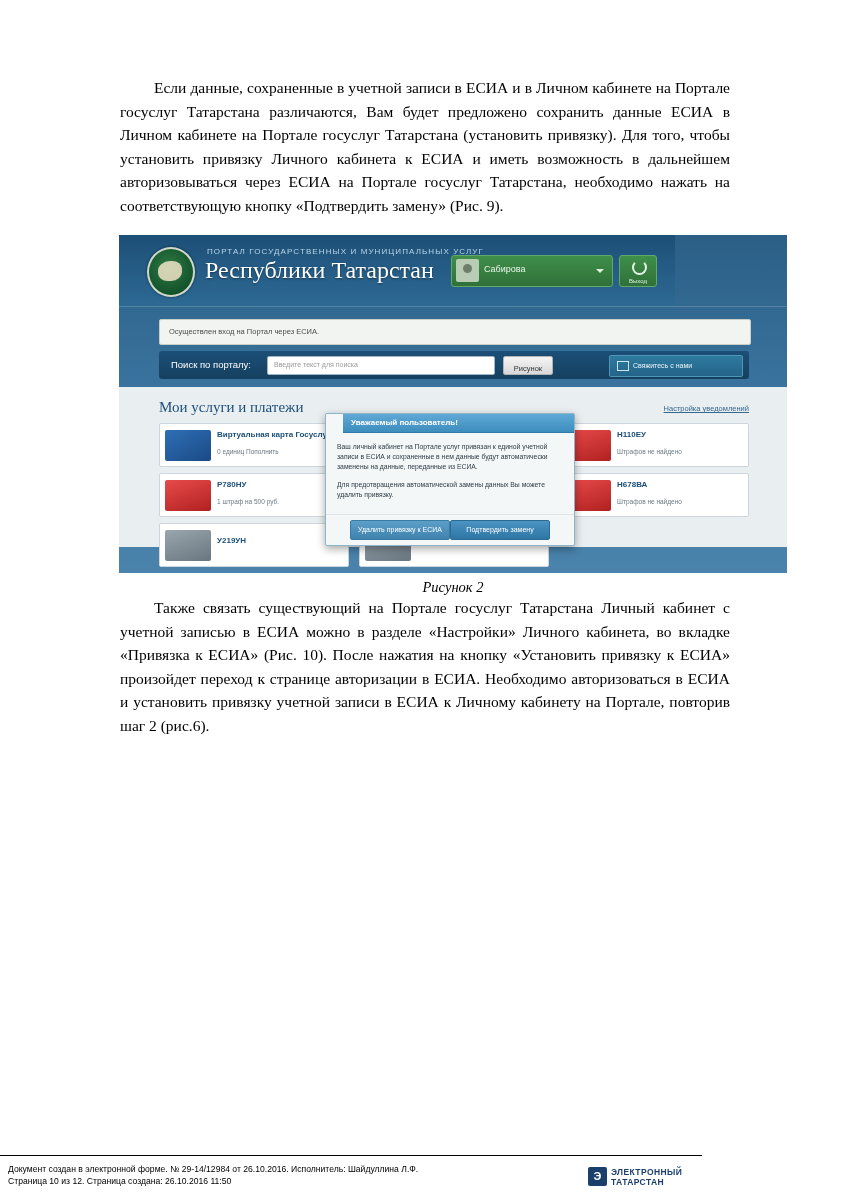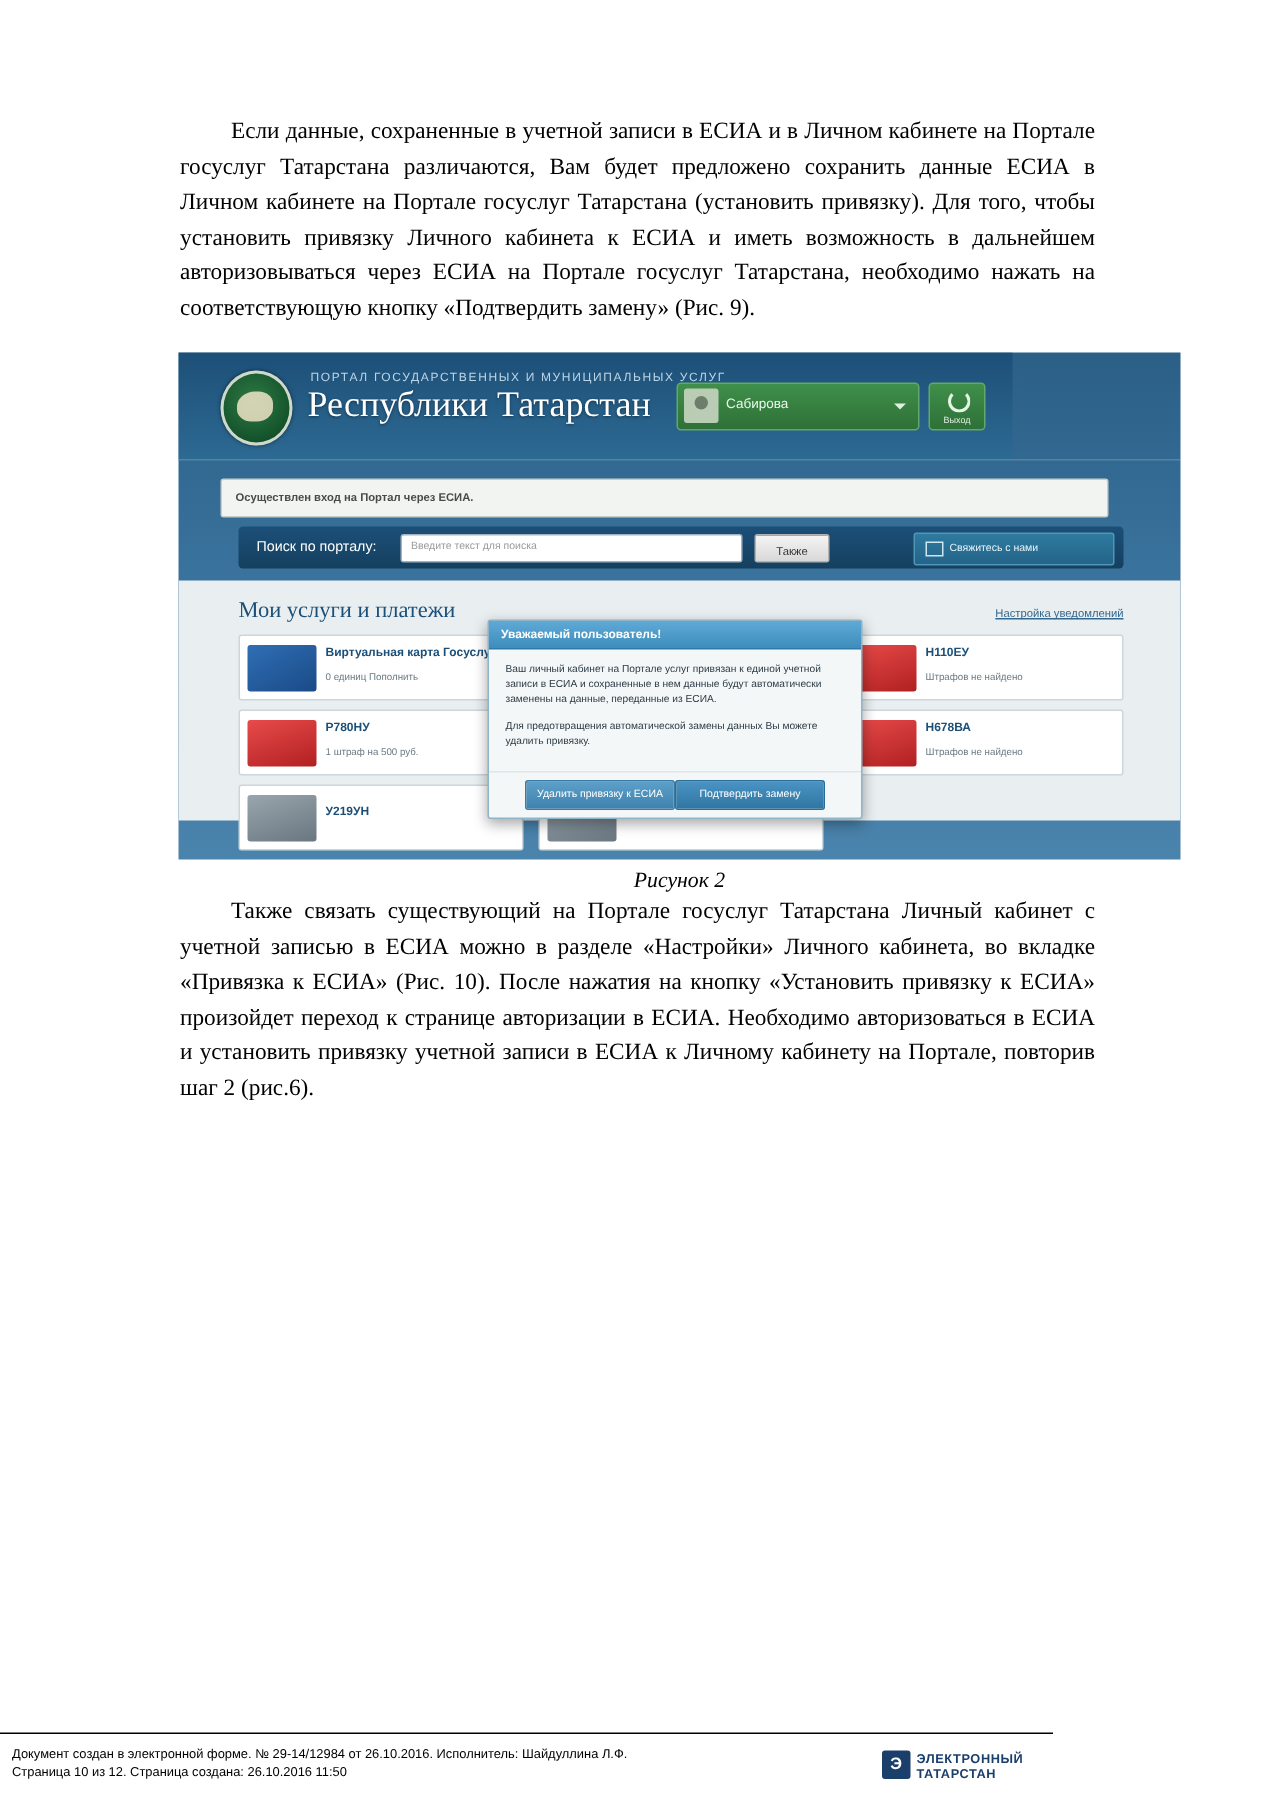--- a/index.html
+++ b/index.html
@@ -154,26 +154,25 @@
   .logout-lbl {
     position: absolute;
     left: 0; bottom: 2px;
     width: 36px;
     font-size: 6px;
     color: #e2f1e2;
   }
 
   .notice-bar {
     position: absolute;
-    left: 28px; top: 84px;
+    left: 40px; top: 84px;
     width: 590px; height: 24px;
     background: #f2f4f2;
     border: 1px solid #c8cdc8;
     border-radius: 2px;
-    font-weight: bold;
   }
   .notice-bar span {
     position: absolute;
     left: 9px; top: 7px;
     font-size: 7.5px;
     color: #4a4a4a;
   }
 
   .search-bar {
     position: absolute;
@@ -323,20 +322,21 @@
     border: 1px solid #8fb3c7;
     box-shadow: 0 3px 9px rgba(0,0,0,0.35);
     border-radius: 2px;
     z-index: 5;
   }
   .modal-head {
     height: 18px;
     background: linear-gradient(180deg, #5fa9d6 0%, #3d8dbd 100%);
     border-bottom: 1px solid #2f7aa8;
     position: relative;
+    margin-left: 17px;
   }
   .modal-head span {
     position: absolute;
     left: 8px; top: 4px;
     font-size: 8px;
     font-weight: bold;
     color: #ffffff;
   }
   .modal-body {
     padding: 9px 11px 6px 11px;
@@ -475,21 +475,21 @@
         <div class="notice-bar">
           <span>Осуществлен вход на Портал через ЕСИА.</span>
         </div>
 
         <div class="search-bar">
           <div class="search-label">Поиск по порталу:</div>
           <div class="search-input">
             <span>Введите текст для поиска</span>
           </div>
           <div class="search-btn">
-            <span>Также</span>
+            <span>Рисунок</span>
           </div>
           <div class="contact-btn">
             <div class="ic"></div>
             <span>Свяжитесь с нами</span>
           </div>
         </div>
 
         <div class="sc-body">
           <div class="services-title">Мои услуги и платежи</div>
           <div class="settings-link">Настройка уведомлений</div>

